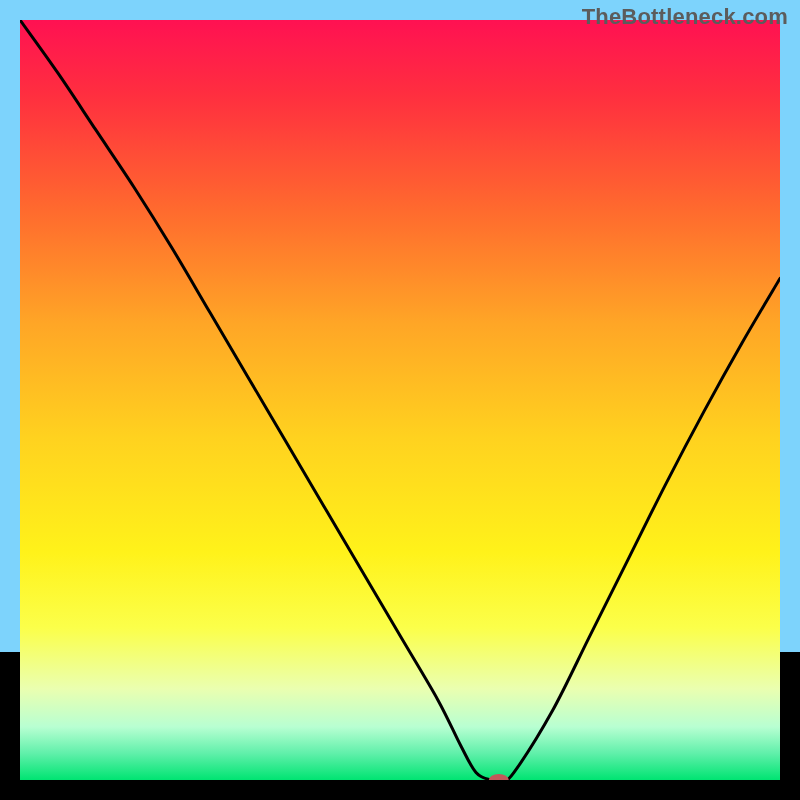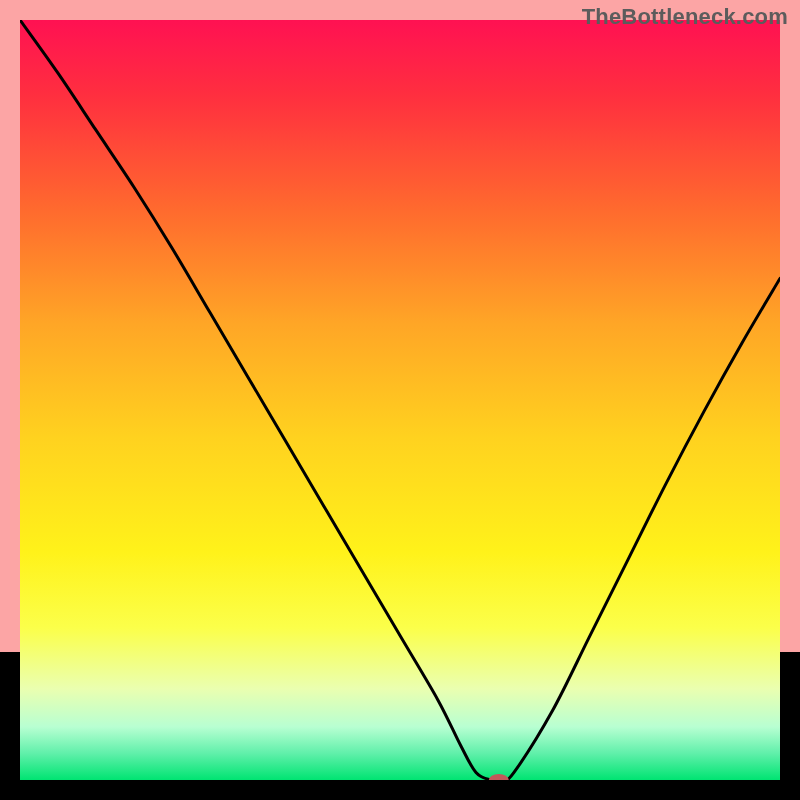--- a/index.html
+++ b/index.html
@@ -1,20 +1,20 @@
 <!DOCTYPE html>
 <html><head>
 <meta charset="utf-8">
 <style>
   * { margin: 0; padding: 0; box-sizing: border-box; }
   html, body { width: 800px; height: 800px; overflow: hidden; background: #000; }
   .frame {
     width: 800px;
     height: 652px;
-    background: #fca5a5;
+    background: #7dd3fc;
     position: relative;
   }
   .watermark {
     position: absolute;
     top: 4px;
     right: 12px;
     font-family: Arial, Helvetica, sans-serif;
     font-size: 22px;
     font-weight: 600;
     color: #5c5c5c;

